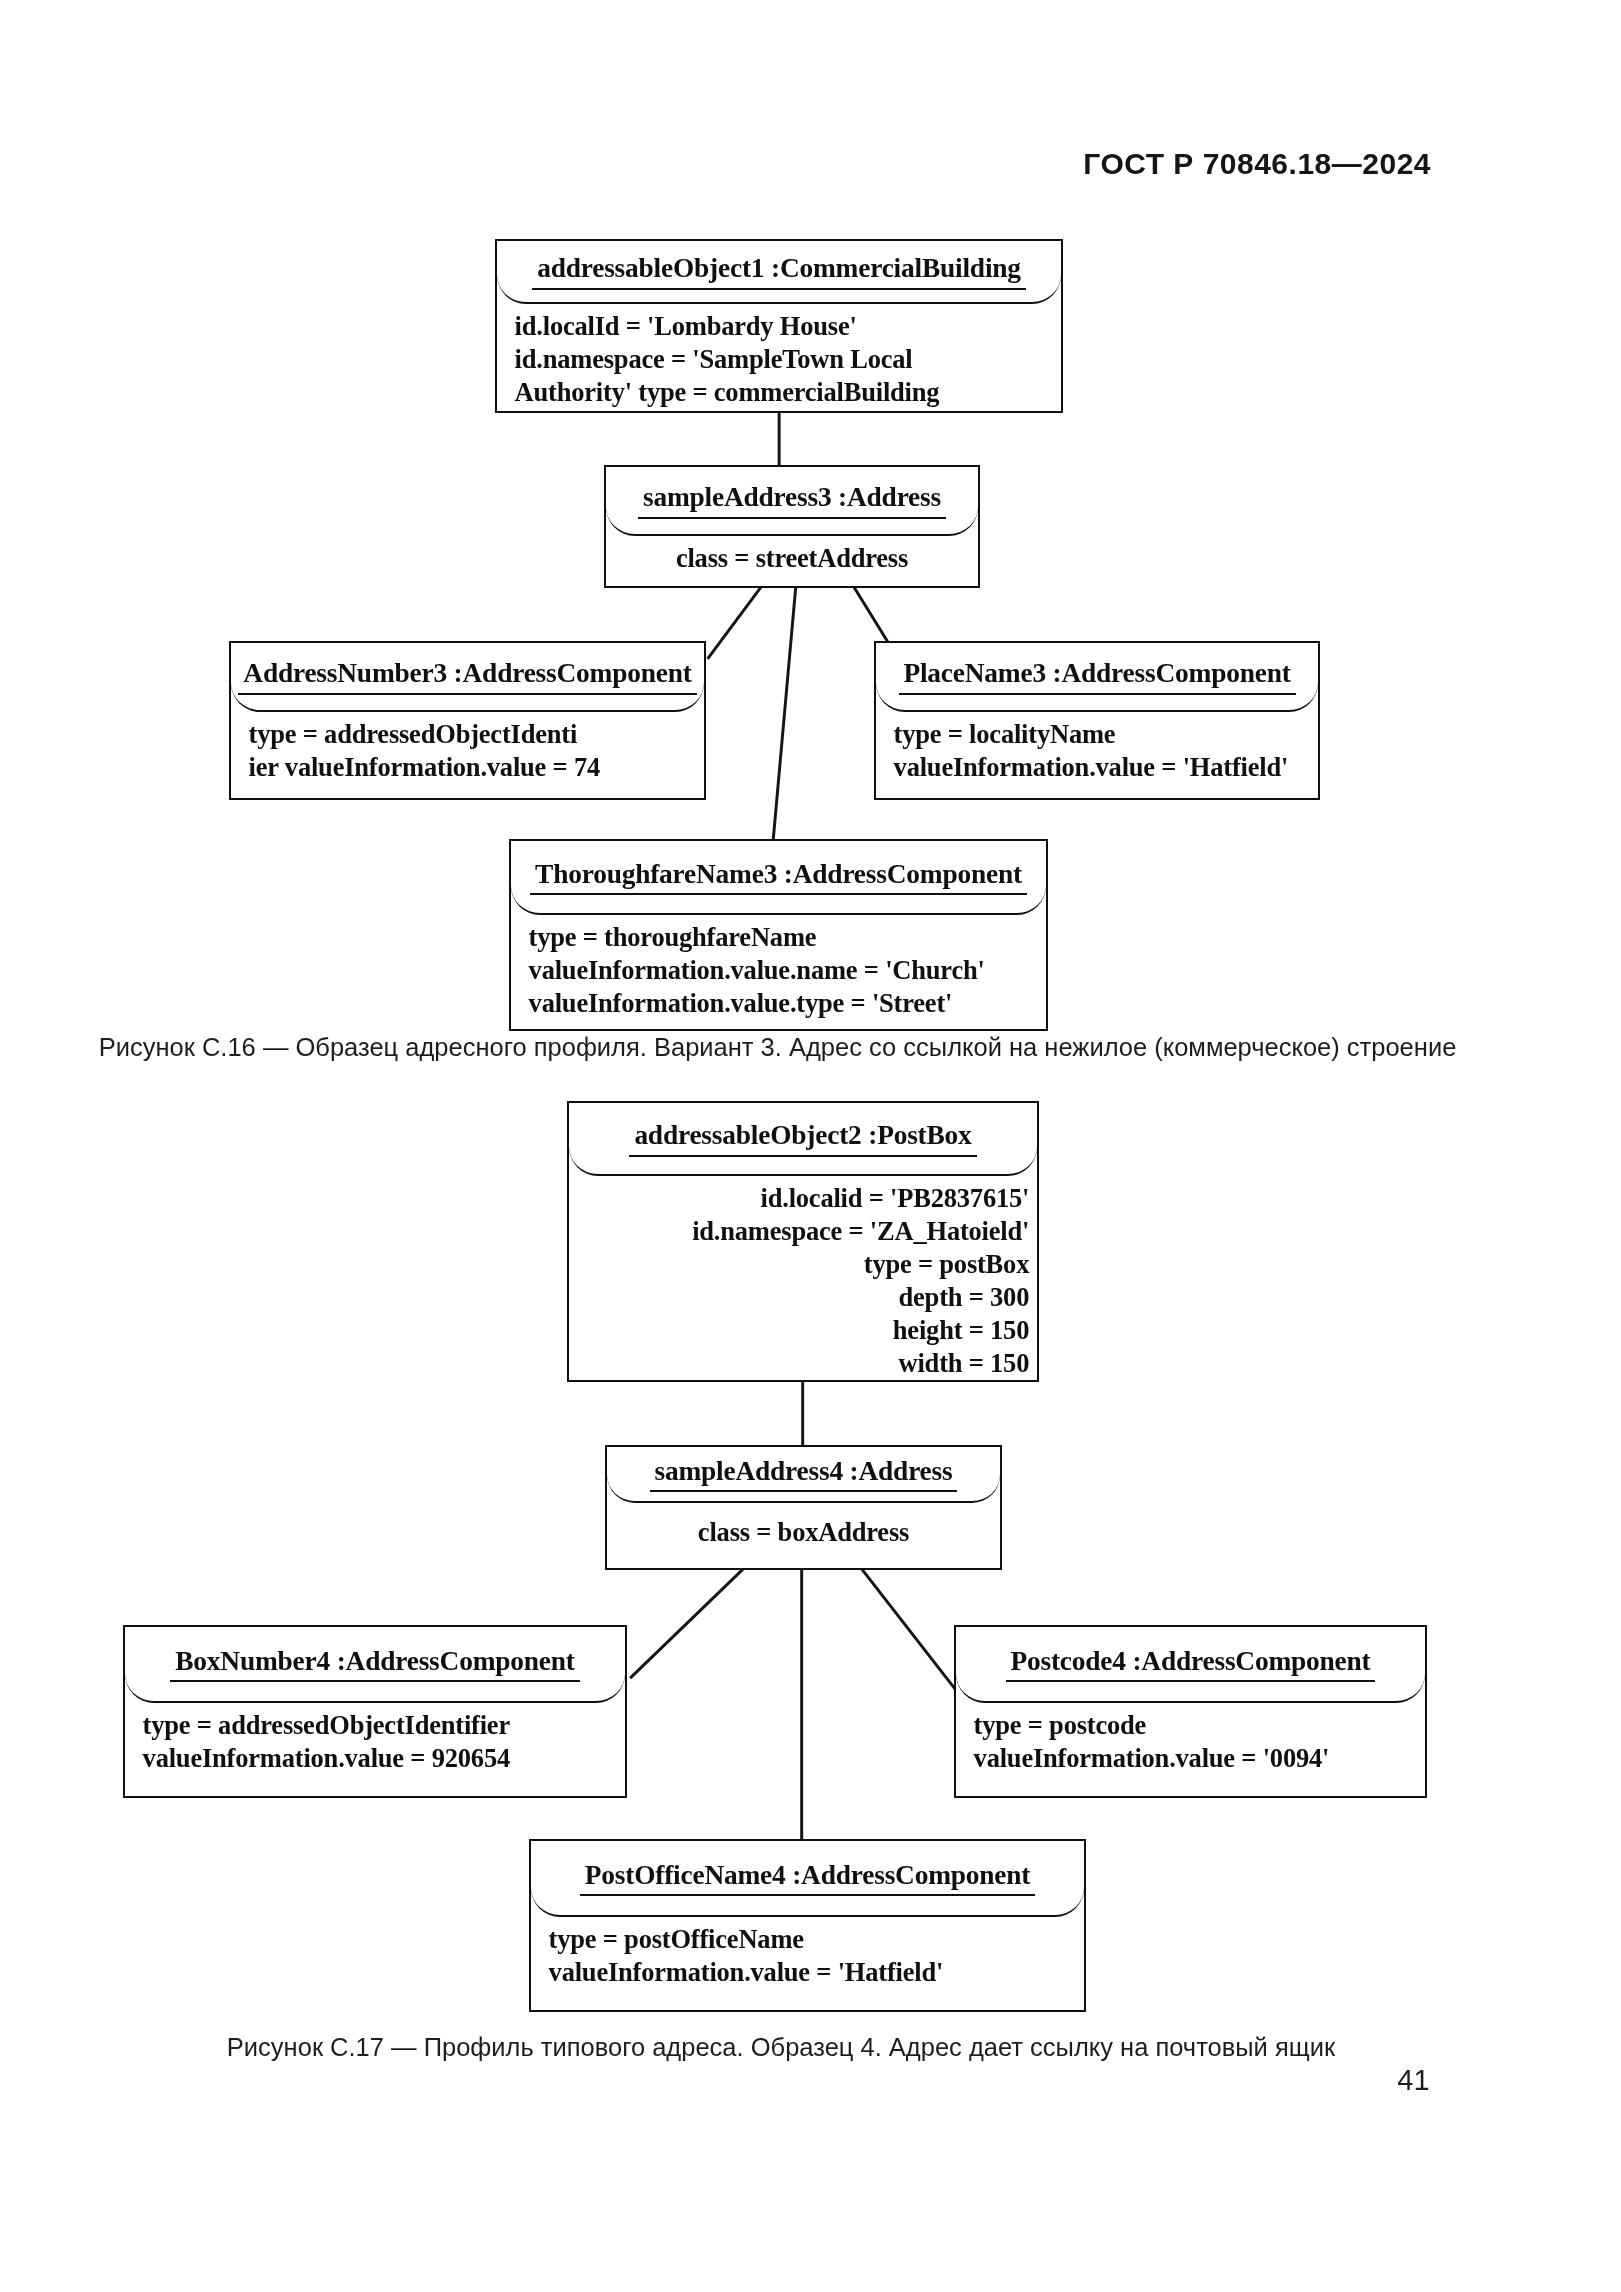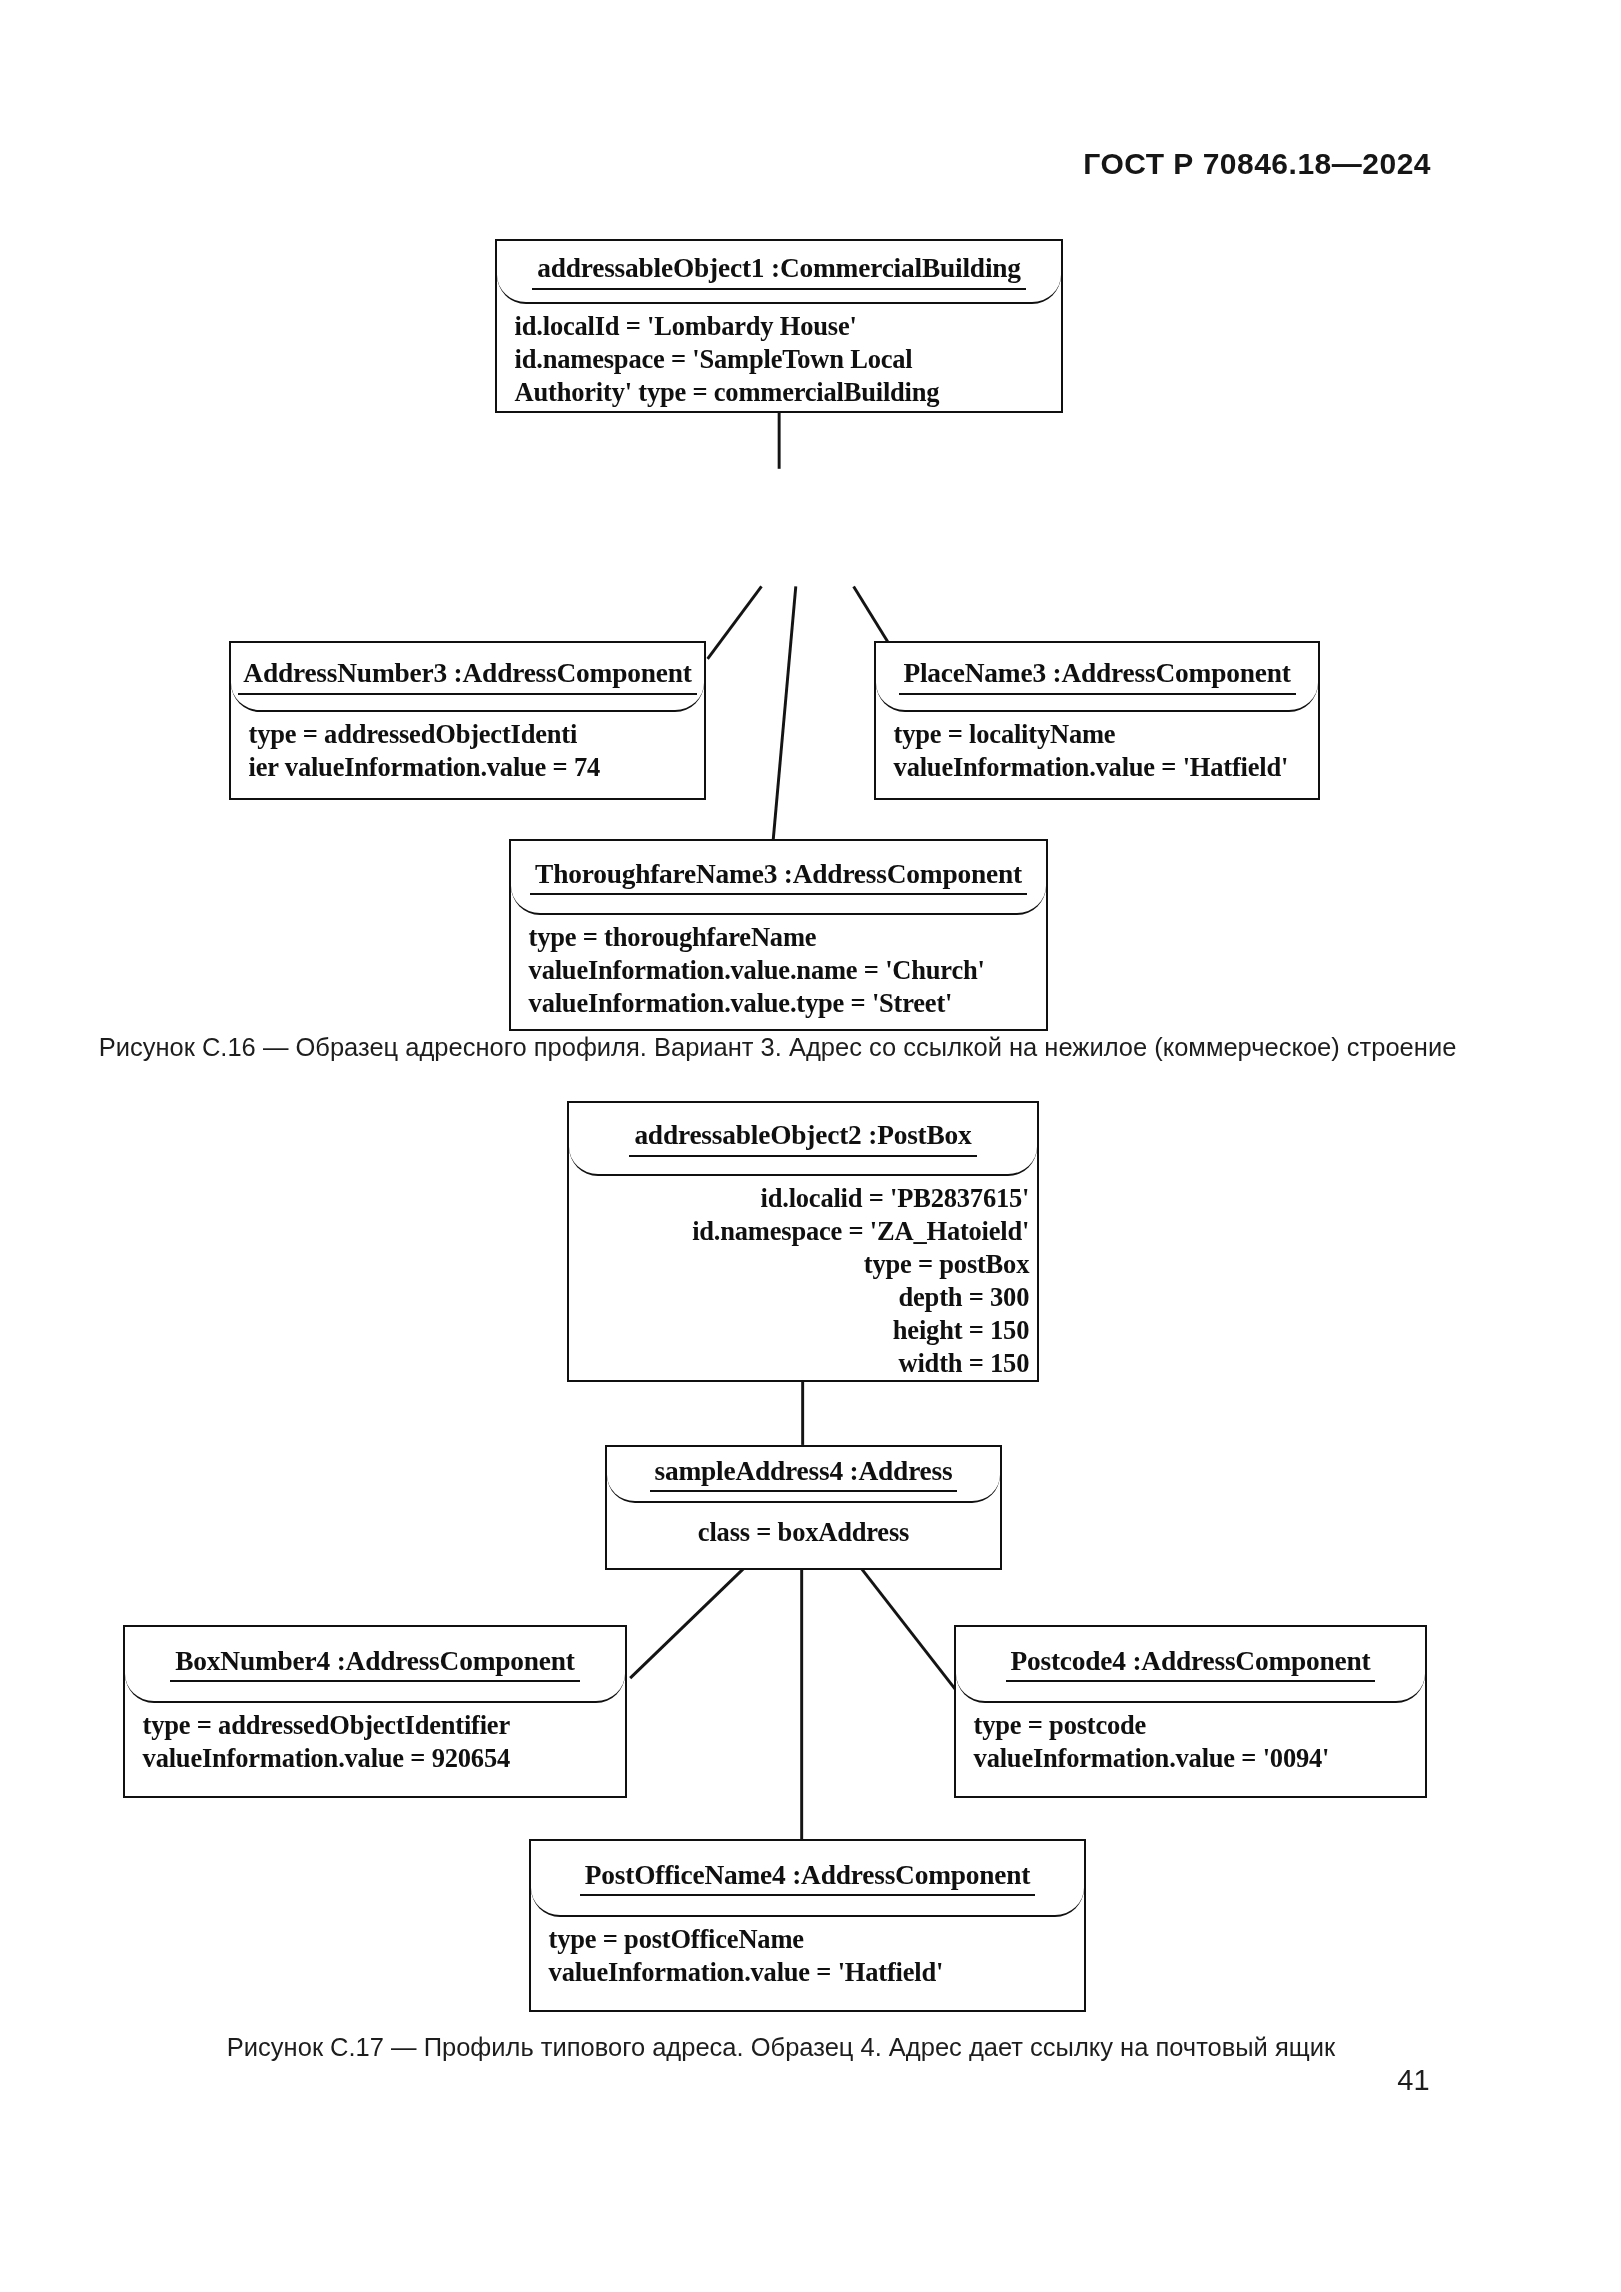--- a/index.html
+++ b/index.html
@@ -109,20 +109,28 @@
     <div class="uml-title" style="height:63px;">
       <span class="uml-title-text">addressableObject1 :CommercialBuilding</span>
     </div>
     <div class="uml-body">
       <div class="uml-line">id.localId = 'Lombardy House'</div>
       <div class="uml-line">id.namespace = 'SampleTown Local</div>
       <div class="uml-line">Authority' type = commercialBuilding</div>
     </div>
   </div>
 
+  <div class="uml-box" style="left:604px; top:465px; width:376px; height:123px;">
+    <div class="uml-title" style="height:69px;">
+      <span class="uml-title-text">sampleAddress3 :Address</span>
+    </div>
+    <div class="uml-body center">
+      <div class="uml-line">class = streetAddress</div>
+    </div>
+  </div>
 
   <div class="uml-box" style="left:229px; top:641px; width:477px; height:159px;">
     <div class="uml-title" style="height:69px;">
       <span class="uml-title-text">AddressNumber3 :AddressComponent</span>
     </div>
     <div class="uml-body">
       <div class="uml-line">type = addressedObjectIdenti</div>
       <div class="uml-line">ier valueInformation.value = 74</div>
     </div>
   </div>

